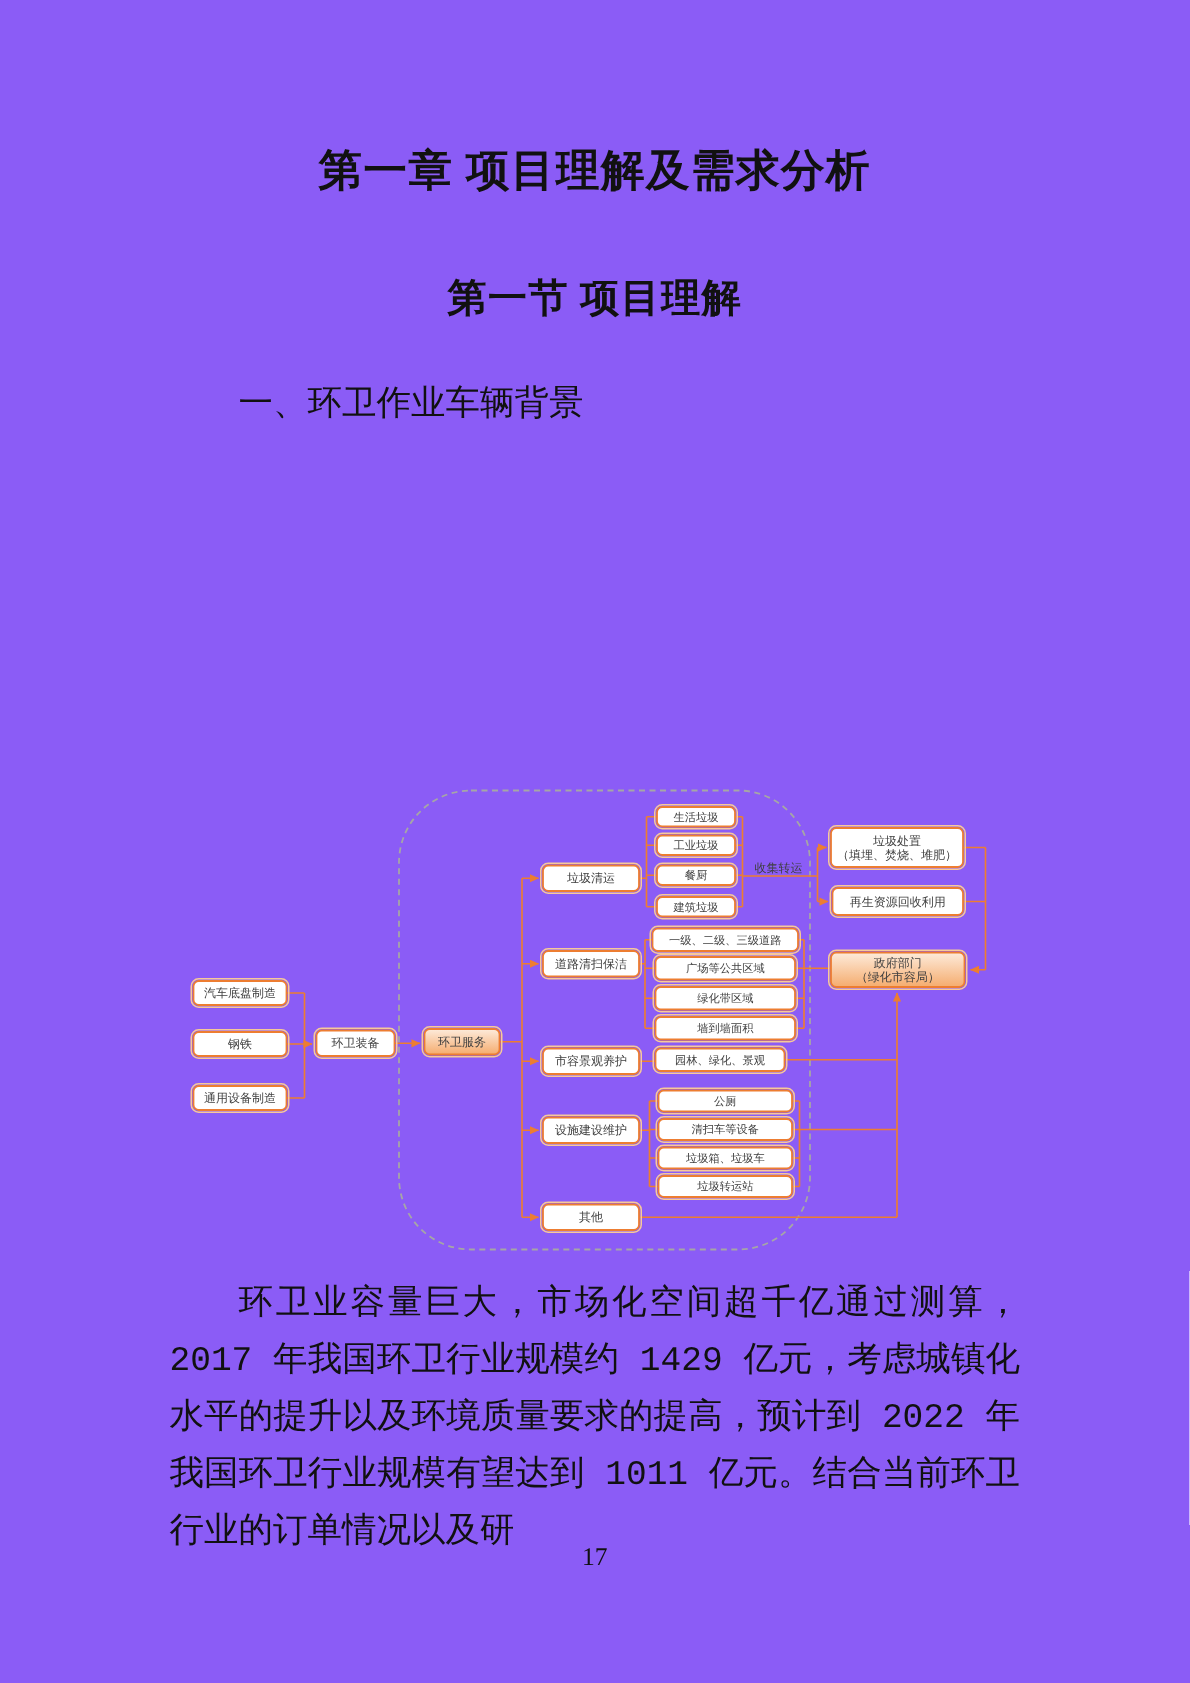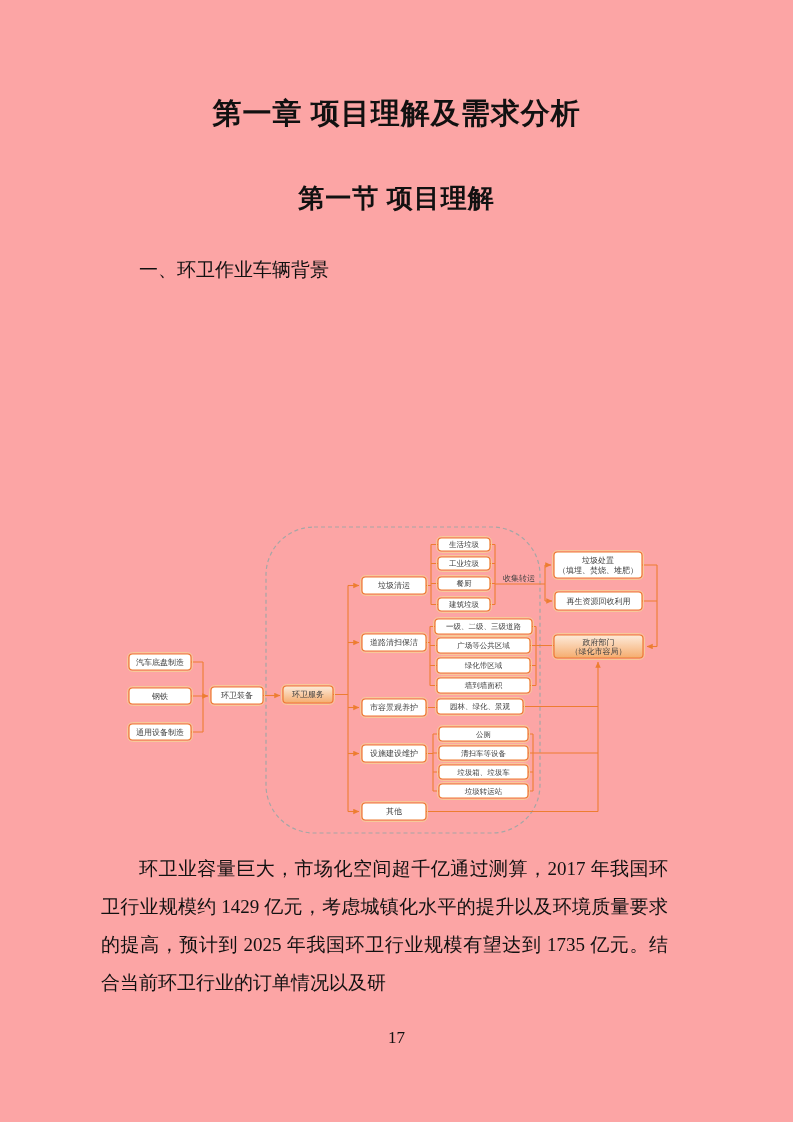--- a/index.html
+++ b/index.html
@@ -1,30 +1,30 @@
 <!DOCTYPE html>
 <html><head>
 <meta charset="utf-8">
 <style>
   html,body{margin:0;padding:0;background:#ffffff;}
   .page{
-    position:relative;width:793px;height:1122px;margin:0 auto;background:#fca5a5;
+    position:relative;width:793px;height:1122px;margin:0 auto;background:#8b5cf6;
     font-family:"Liberation Serif","DejaVu Serif",serif;color:#111;overflow:hidden;
   }
   .chapter-title{
     position:absolute;top:94px;left:0;width:100%;text-align:center;
     font-size:29px;font-weight:bold;letter-spacing:1px;
   }
   .section-title{
     position:absolute;top:181px;left:0;width:100%;text-align:center;
     font-size:26px;font-weight:bold;letter-spacing:1px;
   }
   .body-block{
-    position:absolute;left:101px;width:567px;font-size:19px;line-height:38px;
-    text-align:justify;text-justify:inter-ideograph;
+    position:absolute;left:113px;width:567px;font-size:23px;line-height:38px;
+    text-align:justify;text-justify:inter-ideograph;font-family:Liberation Mono, monospace;
   }
   .body-block p{margin:0;text-indent:2em;}
   #body1{top:251px;}
   #body2{top:850px;}
   .diagram-wrap{position:absolute;top:515px;left:100px;width:580px;height:330px;}
   svg{font-family:"Liberation Sans","DejaVu Sans",sans-serif;}
   .page-number{
     position:absolute;top:1028px;left:0;width:100%;text-align:center;font-size:17px;
   }
 </style>
@@ -193,17 +193,17 @@
         </g>
         <g>
           <rect x="452.5" y="118.5" width="92" height="26" rx="5" fill="none" stroke="#F7C999" stroke-width="1"></rect>
           <rect x="454" y="120" width="89" height="23" rx="3.5" fill="url(#hlGrad)" stroke="#ED7D31" stroke-width="1.2"></rect>
           <text x="498.5" y="0" font-size="8" text-anchor="middle" fill="#3F3F3F"><tspan x="498.5" y="129.6">政府部门</tspan><tspan x="498.5" y="139.1">（绿化市容局）</tspan></text>
         </g>
       </svg>
   </div>
 
   <div class="body-block" id="body2">
-    <p>环卫业容量巨大，市场化空间超千亿通过测算，2017 年我国环卫行业规模约 1429 亿元，考虑城镇化水平的提升以及环境质量要求的提高，预计到 2025 年我国环卫行业规模有望达到 1735 亿元。结合当前环卫行业的订单情况以及研</p>
+    <p>环卫业容量巨大，市场化空间超千亿通过测算，2017 年我国环卫行业规模约 1429 亿元，考虑城镇化水平的提升以及环境质量要求的提高，预计到 2022 年我国环卫行业规模有望达到 1011 亿元。结合当前环卫行业的订单情况以及研</p>
   </div>
 
   <div class="page-number">17</div>
 </div>
 
 </body></html>

